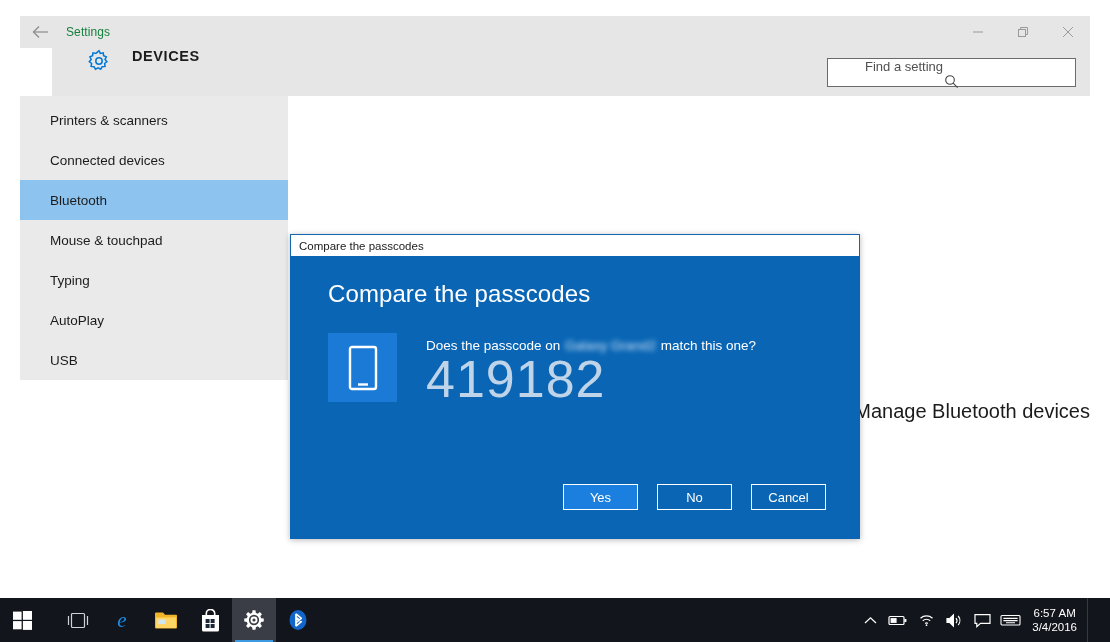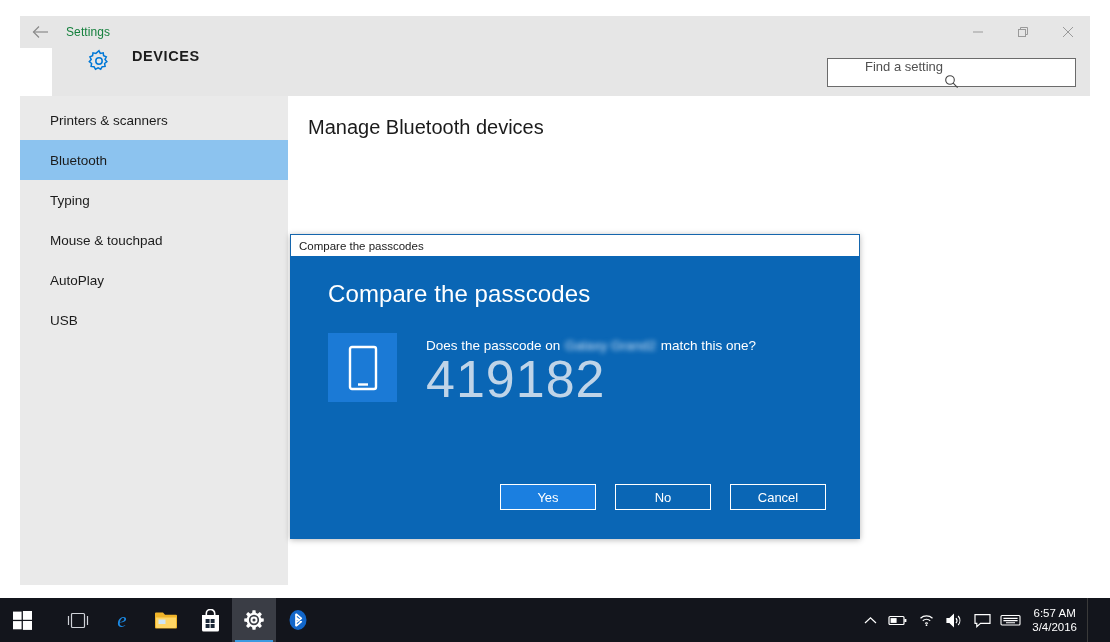--- a/index.html
+++ b/index.html
@@ -112,20 +112,21 @@
     display: flex; align-items: center; justify-content: center;
     color: #444;
   }
 
   
   .win-body {
     position: relative;
     height: 489px;
     background: #ffffff;
     display: flex;
+    flex-direction: column;
   }
   .sidebar {
     width: 268px;
     background: #eaeaea;
     padding-top: 4px;
     box-sizing: border-box;
     flex: 0 0 268px;
   }
   .nav-item {
     height: 40px;
@@ -145,20 +146,21 @@
     background: #ffffff;
     padding: 20px 0 0 20px;
     box-sizing: border-box;
     position: relative;
   }
   .content-h1 {
     font-size: 20px;
     font-weight: normal;
     color: #1b1b1b;
     margin: 0 0 0 0;
+    text-align: right;
   }
   .content-h2 {
     font-size: 19px;
     font-weight: normal;
     color: #1b1b1b;
     position: absolute;
     left: 20px;
     top: 340px;
   }
   .content-link {
@@ -242,21 +244,21 @@
     font-weight: normal;
   }
   .dlg-buttons {
     position: absolute;
     right: 34px;
     bottom: 29px;
     display: flex;
     gap: 19px;
   }
   .dlg-btn {
-    width: 96px;
+    width: 75px;
     height: 26px;
     border: 1px solid #ffffff;
     background: transparent;
     color: #ffffff;
     font-family: "Liberation Sans", sans-serif;
     font-size: 13px;
     cursor: pointer;
     display: flex;
     align-items: center;
     justify-content: center;
@@ -402,28 +404,31 @@
         </div>
       </div>
     </div>
 
     <div class="win-body">
 
       <div class="sidebar">
         <div class="nav-item">
           <span>Printers &amp; scanners</span>
         </div>
+        <div class="nav-item">
+          <span>Connected devices</span>
+        </div>
         <div class="nav-item selected">
           <span>Bluetooth</span>
         </div>
         <div class="nav-item">
+          <span>Mouse &amp; touchpad</span>
+        </div>
+        <div class="nav-item">
           <span>Typing</span>
-        </div>
-        <div class="nav-item">
-          <span>Mouse &amp; touchpad</span>
         </div>
         <div class="nav-item">
           <span>AutoPlay</span>
         </div>
         <div class="nav-item">
           <span>USB</span>
         </div>
       </div>
 
       <div class="content">

